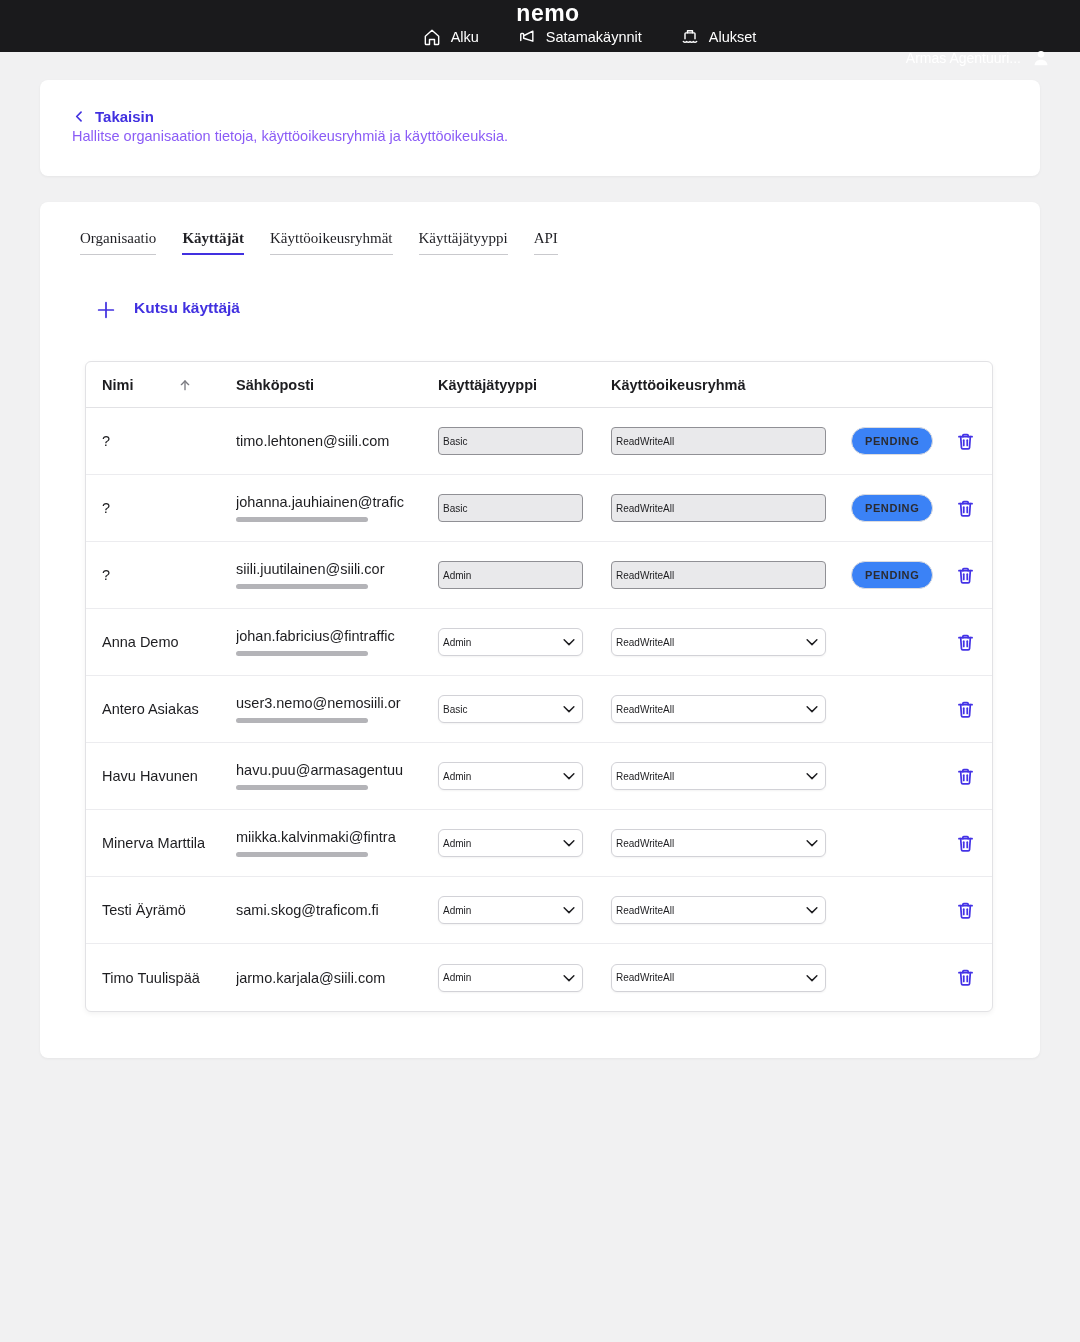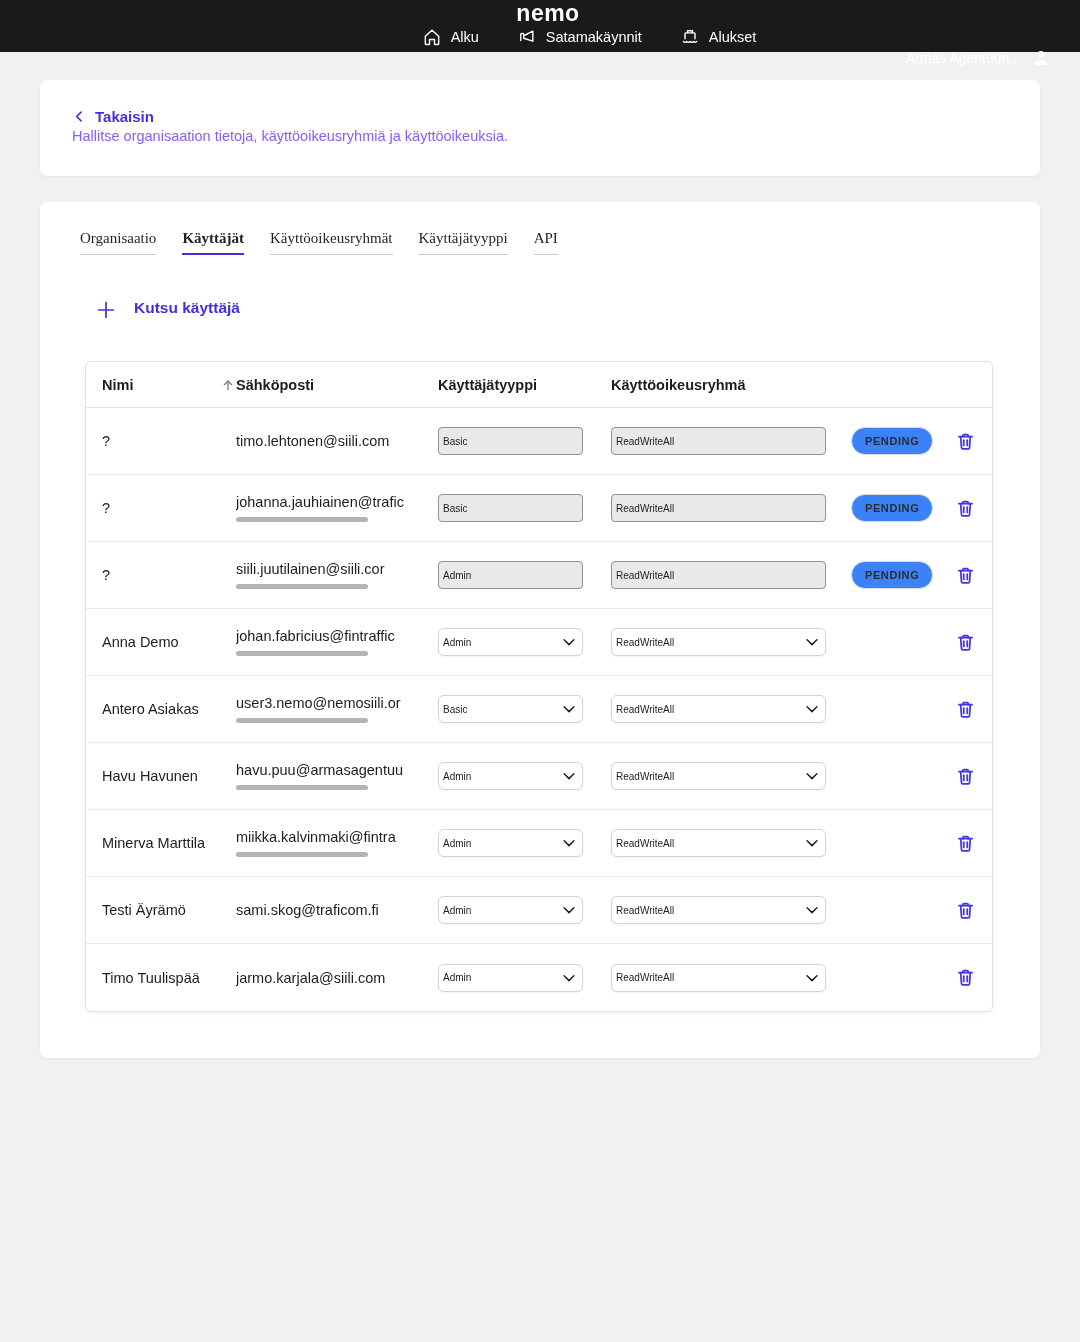--- a/index.html
+++ b/index.html
@@ -65,21 +65,21 @@
     margin: 36px 0 0 5px; width: 908px;
     border: 1px solid var(--border); border-radius: 6px;
     box-shadow: 0 2px 5px rgba(0,0,0,0.05); background: #fff; overflow: hidden;
   }
   .tgrid {
     display: grid;
     grid-template-columns: 134px 202px 173px 240px 95px 1fr;
     align-items: center; padding: 0 16px;
   }
   .thead { height: 46px; font-size: 14.5px; font-weight: 700; border-bottom: 1px solid var(--border); }
-  .th-name { display: flex; align-items: center; cursor: pointer; justify-content: space-between; }
+  .th-name { display: flex; align-items: center; cursor: pointer; }
   .sort-arrow { margin-left: 44px; }
   .trow { height: 67px; border-bottom: 1px solid #ececef; font-size: 14.5px; }
   .trow:last-child { border-bottom: none; }
 
   .email-cell { overflow: hidden; }
   .email-text { display: block; white-space: nowrap; overflow: hidden; max-width: 180px; }
   .email-scrollbar { width: 132px; height: 5px; background: #b4b4b8; border-radius: 3px; margin-top: 7px; cursor: pointer; }
 
   .select {
     display: flex; align-items: center; justify-content: space-between;

